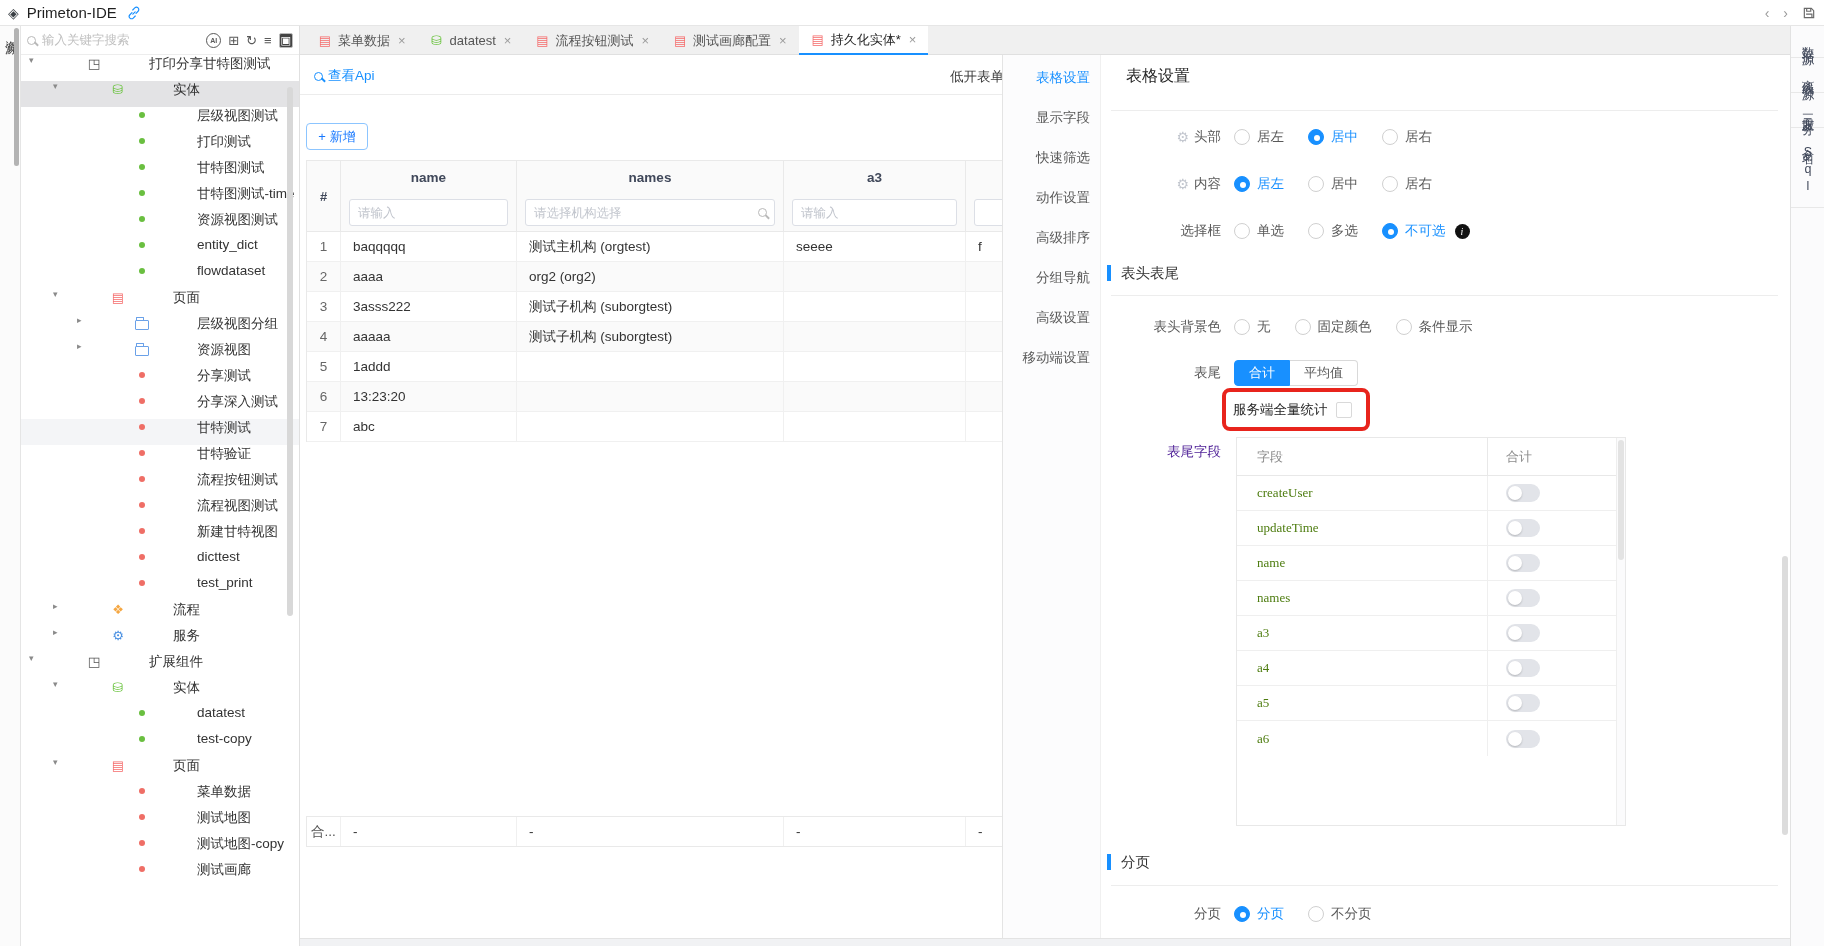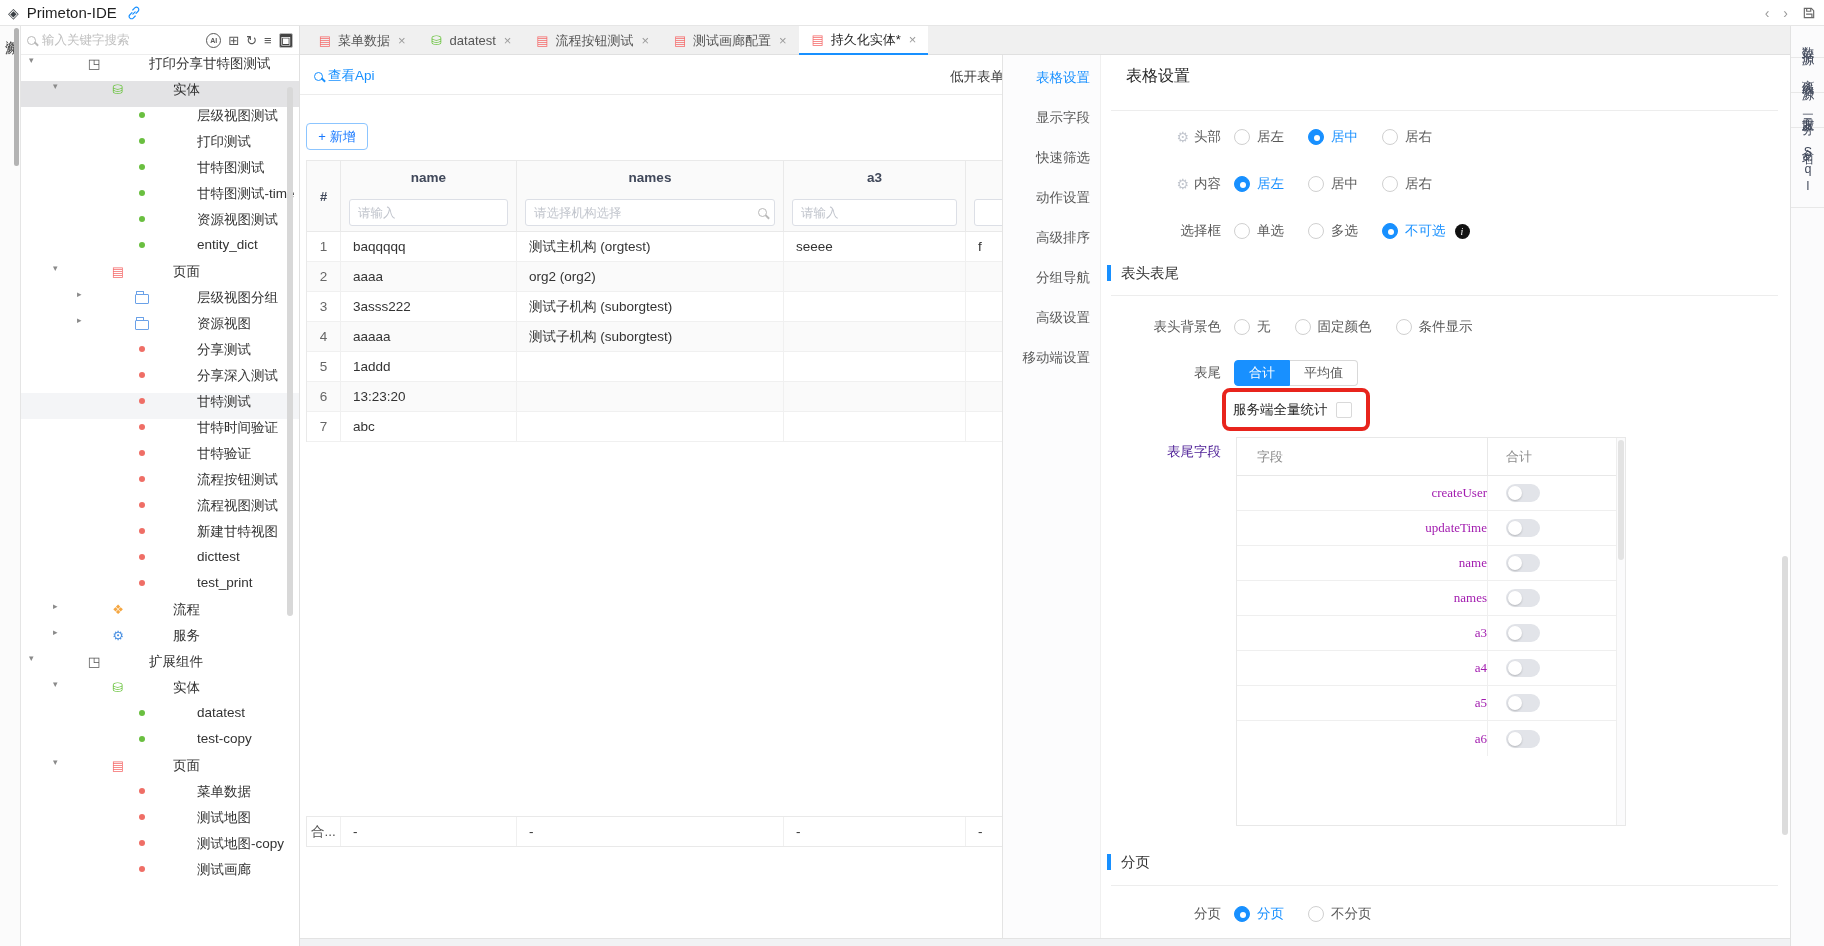--- a/index.html
+++ b/index.html
@@ -129,21 +129,21 @@
   .red-annotation { position:absolute; left:121px; top:333px; width:148px; height:43px; border:4px solid #e8241c; border-radius:8px;
     display:flex; align-items:center; padding-left:7px; gap:8px; background:#fff; }
   .red-annotation .st-label { font-size:13.5px; color:#262626; white-space:nowrap; }
   .checkbox { width:16px; height:16px; border:1px solid #d9d9d9; border-radius:2px; background:#fff; flex:none; cursor:pointer; }
   .flabel-row { position:absolute; left:0; top:388px; width:120px; display:flex; justify-content:flex-end; color:#4c1d95; font-size:13.5px; }
   .ftable { position:absolute; left:135px; top:382px; width:390px; height:389px; border:1px solid #e8e8e8; background:#fff; }
   .fhead { height:38px; display:flex; border-bottom:1px solid #e8e8e8; color:#8c8c8c; font-size:13px; }
   .fh1 { width:250px; padding-left:20px; line-height:38px; }
   .fh2 { flex:1; padding-left:18px; line-height:38px; border-left:1px solid #e8e8e8; }
   .frows { position:absolute; left:0; top:38px; right:9px; bottom:0; }
-  .frow { height:35px; display:flex; align-items:center; border-bottom:1px solid #efefef; color:#a21caf; font-size:13px;text-align:right; }
+  .frow { height:35px; display:flex; align-items:center; border-bottom:1px solid #efefef; color:#4d7c0f; font-size:13px; }
   .frow:last-of-type { border-bottom:none; }
   .fcell { width:250px; padding-left:20px; }
   .fsum { flex:1; padding-left:18px; border-left:1px solid #efefef; height:100%; display:flex; align-items:center; }
   .toggle { width:34px; height:18px; border-radius:9px; background:#e2e4e9; position:relative; cursor:pointer; flex:none; }
   .toggle::after { content:""; position:absolute; left:2px; top:2px; width:14px; height:14px; border-radius:7px; background:#fff; box-shadow:0 1px 2px rgba(0,0,0,.2); }
   .ftrack { position:absolute; right:0; top:0; bottom:0; width:9px; border-left:1px solid #eee; background:#fbfbfc; }
   .ftrack .thumb { position:absolute; left:1px; right:1px; top:2px; height:120px; background:#e3e3e3; border-radius:3px; }
   .panel-scroll { position:absolute; right:2px; top:501px; width:6px; height:279px; background:#dcdcdc; border-radius:3px; }
 
   
@@ -239,20 +239,25 @@
           <span class="ticon green-dot-icon"></span>
           <span class="tlabel">资源视图测试</span>
         </div>
 
         <div class="trw ind-3">
           <span class="arrow"></span>
           <span class="ticon green-dot-icon"></span>
           <span class="tlabel">entity_dict</span>
         </div>
 
+        <div class="trw ind-3">
+          <span class="arrow"></span>
+          <span class="ticon green-dot-icon"></span>
+          <span class="tlabel">flowdataset</span>
+        </div>
 
         <div class="trw ind-2">
           <span class="arrow arr-down"></span>
           <span class="ticon page-icon"></span>
           <span class="tlabel">页面</span>
         </div>
 
         <div class="trw ind-3">
           <span class="arrow arr-right"></span>
           <span class="ticon folder-icon"></span>
@@ -276,25 +281,20 @@
           <span class="ticon red-dot-icon"></span>
           <span class="tlabel">分享深入测试</span>
         </div>
 
         <div class="trw row-hov ind-3">
           <span class="arrow"></span>
           <span class="ticon red-dot-icon"></span>
           <span class="tlabel">甘特测试</span>
         </div>
 
-        <div class="trw ind-3">
-          <span class="arrow"></span>
-          <span class="ticon red-dot-icon"></span>
-          <span class="tlabel">甘特时间验证</span>
-        </div>
 
         <div class="trw ind-3">
           <span class="arrow"></span>
           <span class="ticon red-dot-icon"></span>
           <span class="tlabel">甘特验证</span>
         </div>
 
         <div class="trw ind-3">
           <span class="arrow"></span>
           <span class="ticon red-dot-icon"></span>

